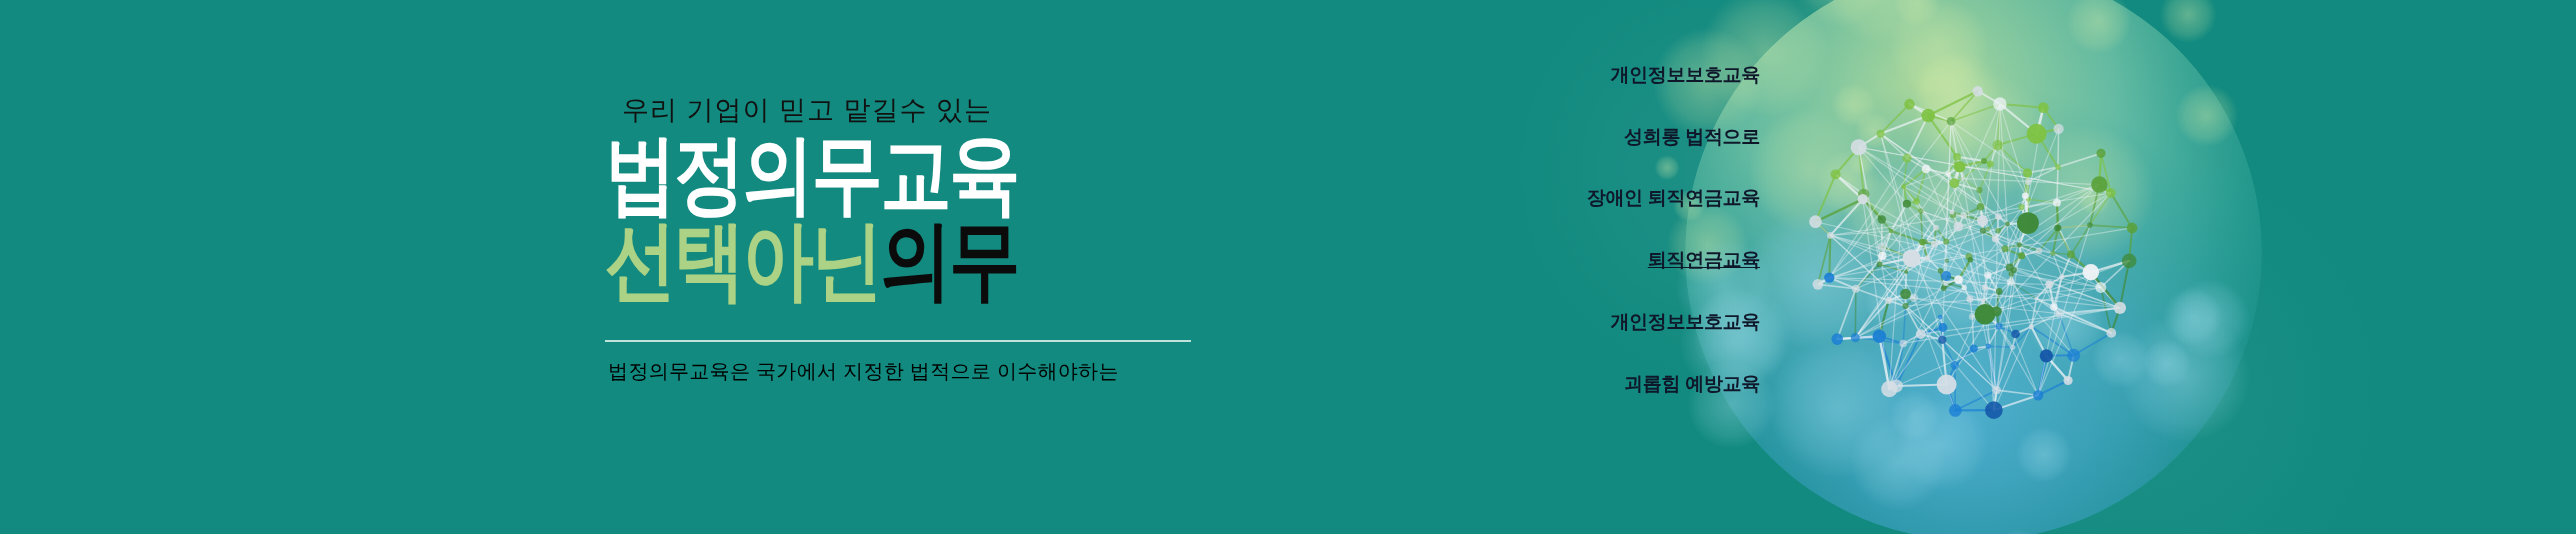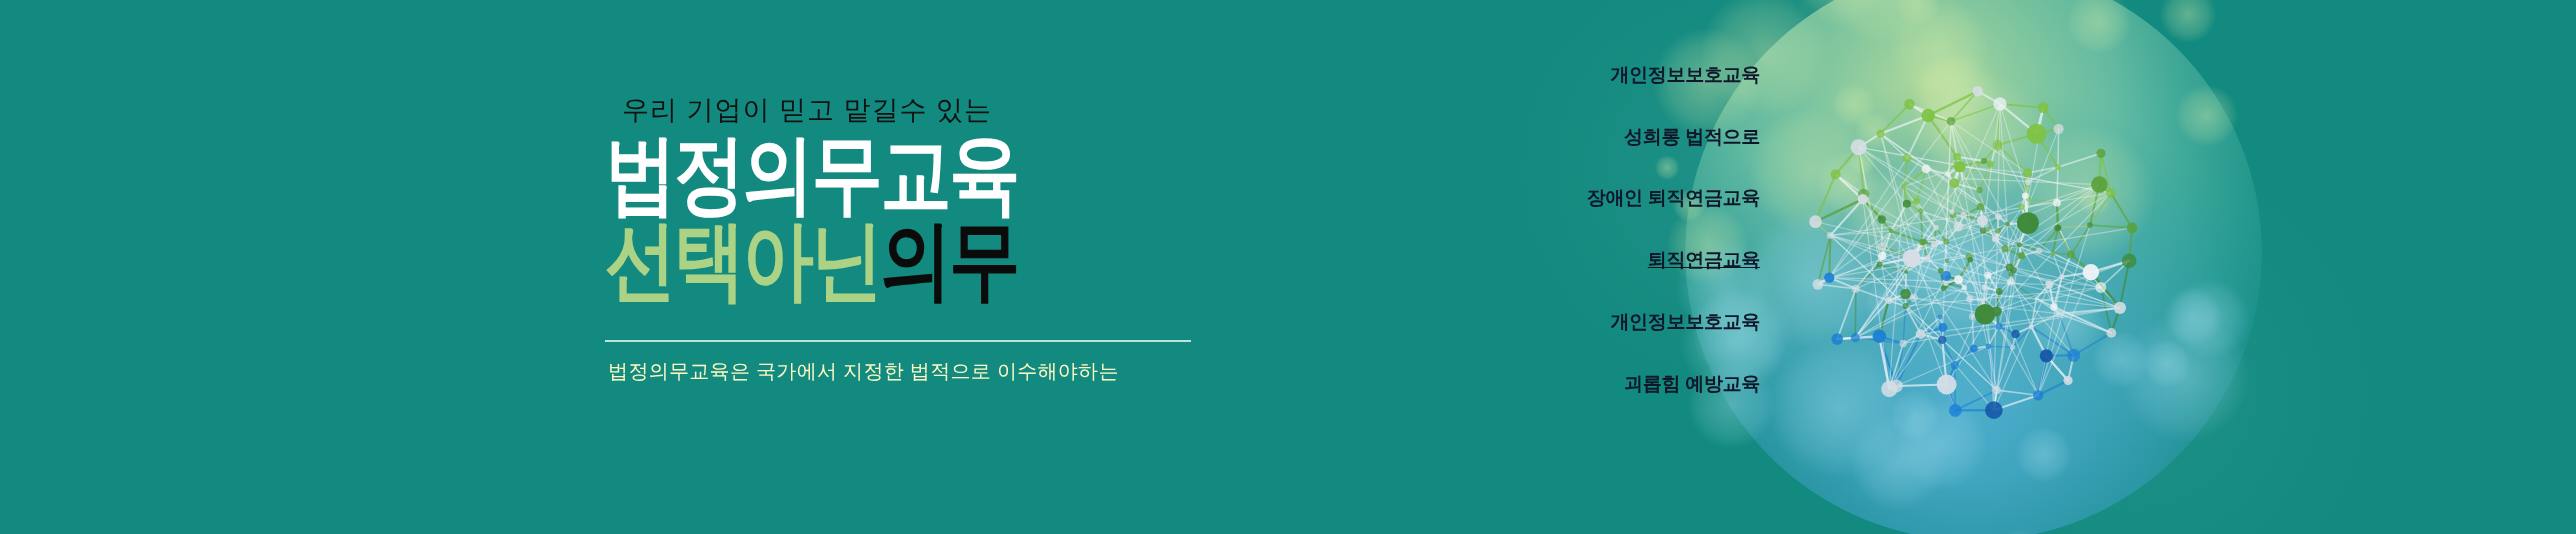--- a/index.html
+++ b/index.html
@@ -37,21 +37,21 @@
   }
   #headline2 .g{color:#abd285;}
   #headline2 .k{color:#0b0b0b;}
 
   #divider{
     position:absolute;left:0px;top:340px;
     width:586px;height:1.5px;background:#bfe2dd;
   }
   #sub1,#sub2{
     position:absolute;left:3.1px;
-    font-size:20px;font-weight:400;color:#fef9c3;
+    font-size:20px;font-weight:400;color:#000000;
     white-space:nowrap;letter-spacing:0.3px;
   }
   #sub1{top:358px;}
   #sub2{top:388px;}
 
   
   #labels{
     position:absolute;left:1340px;top:0;width:420px;height:534px;
   }
   .glabel{

